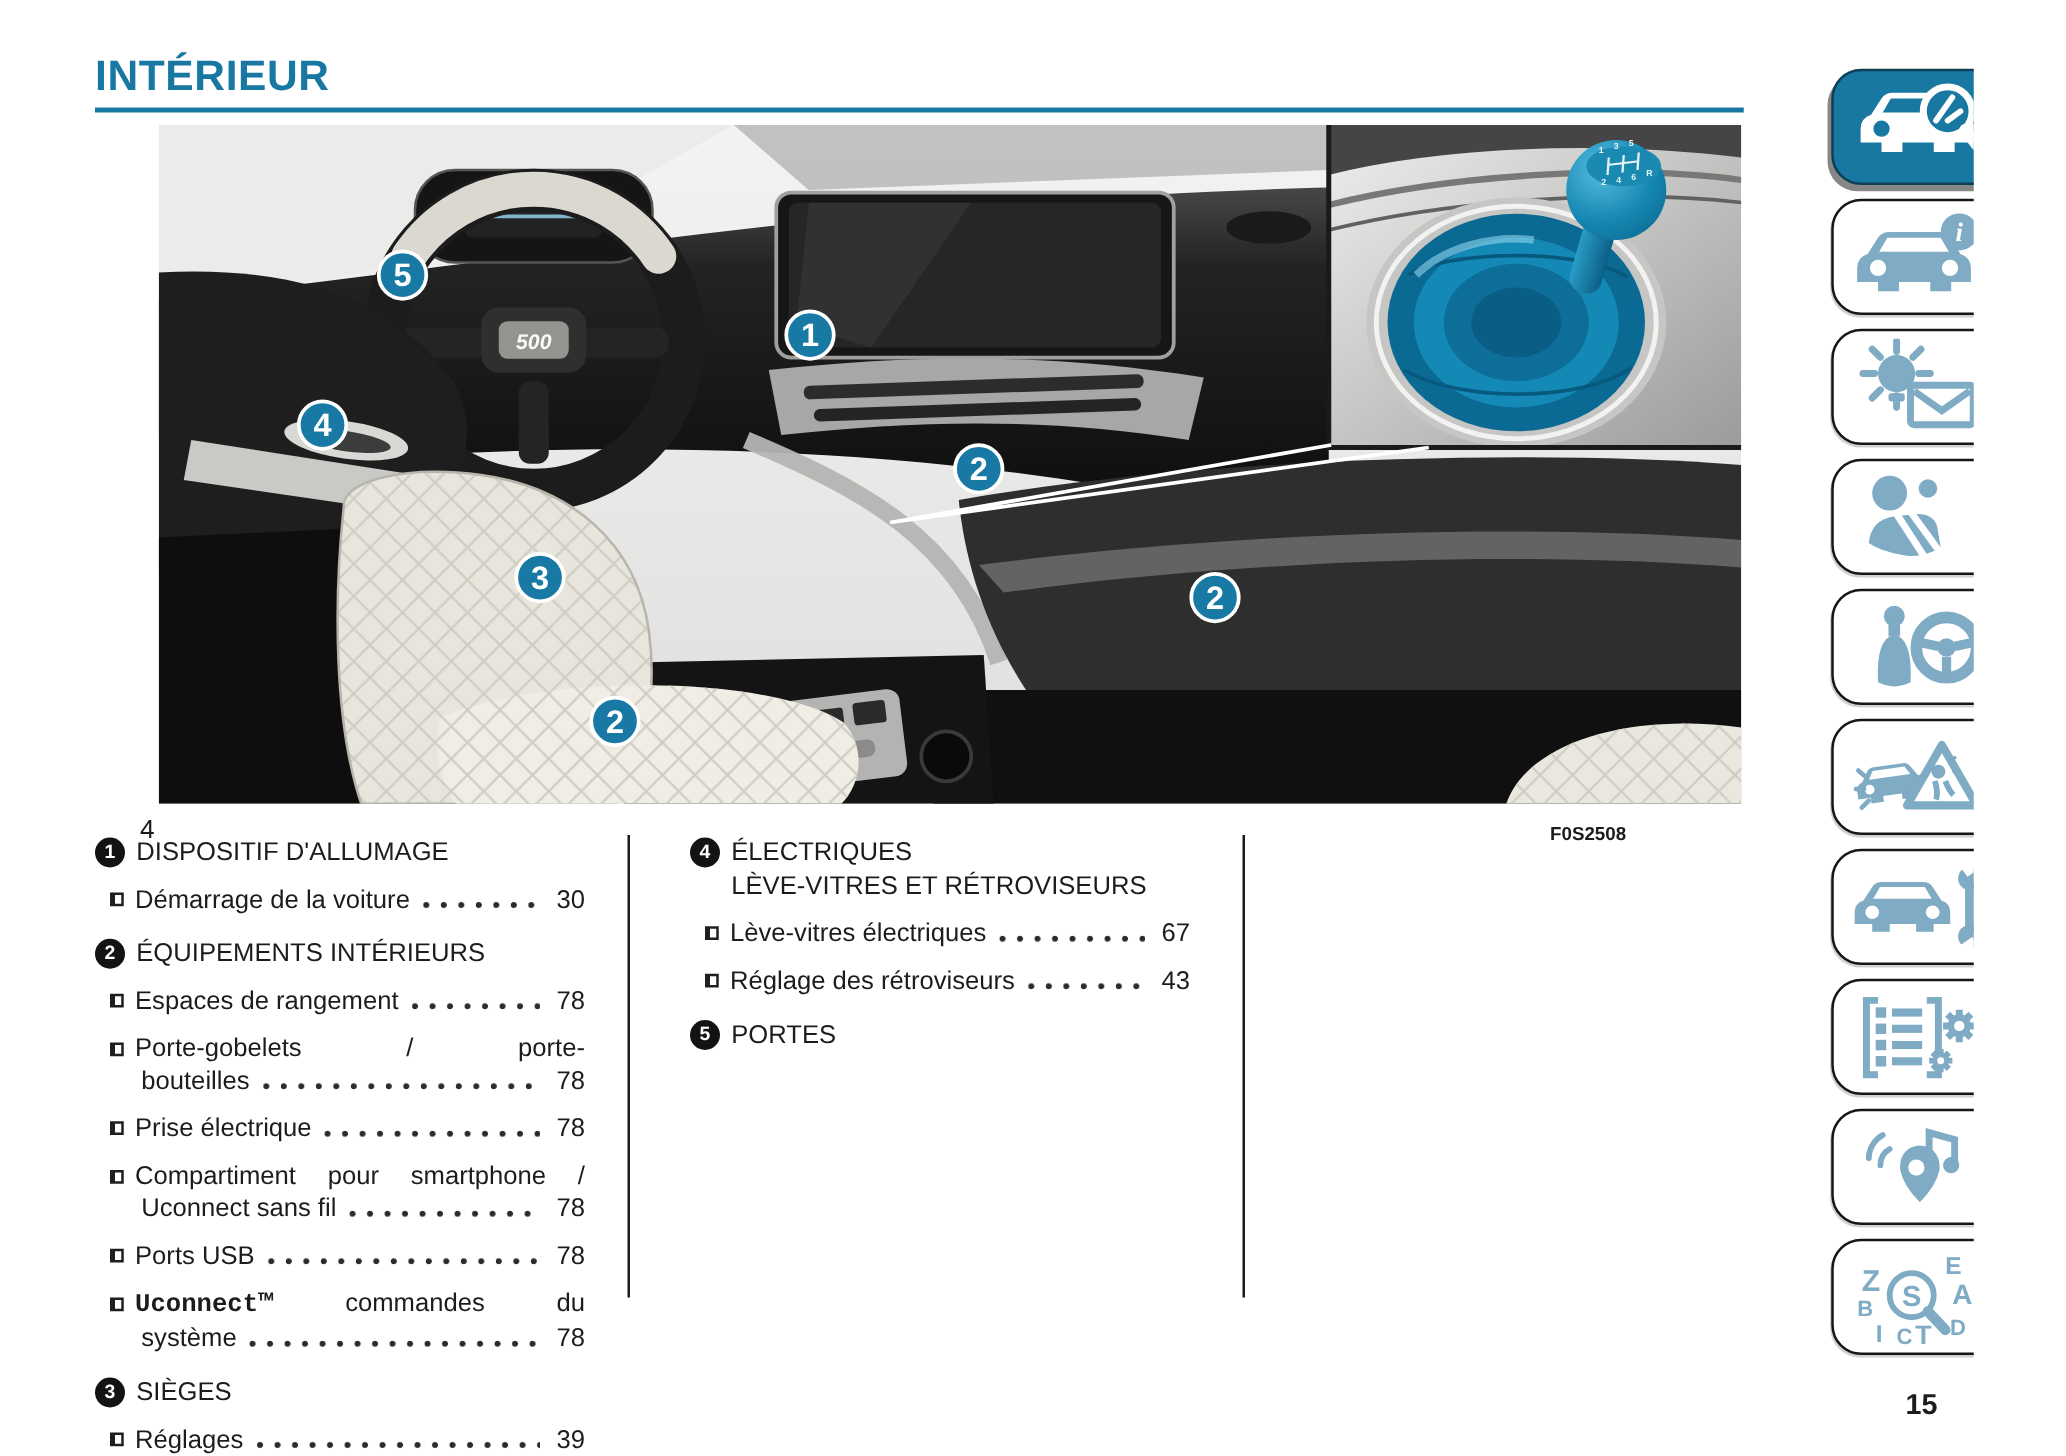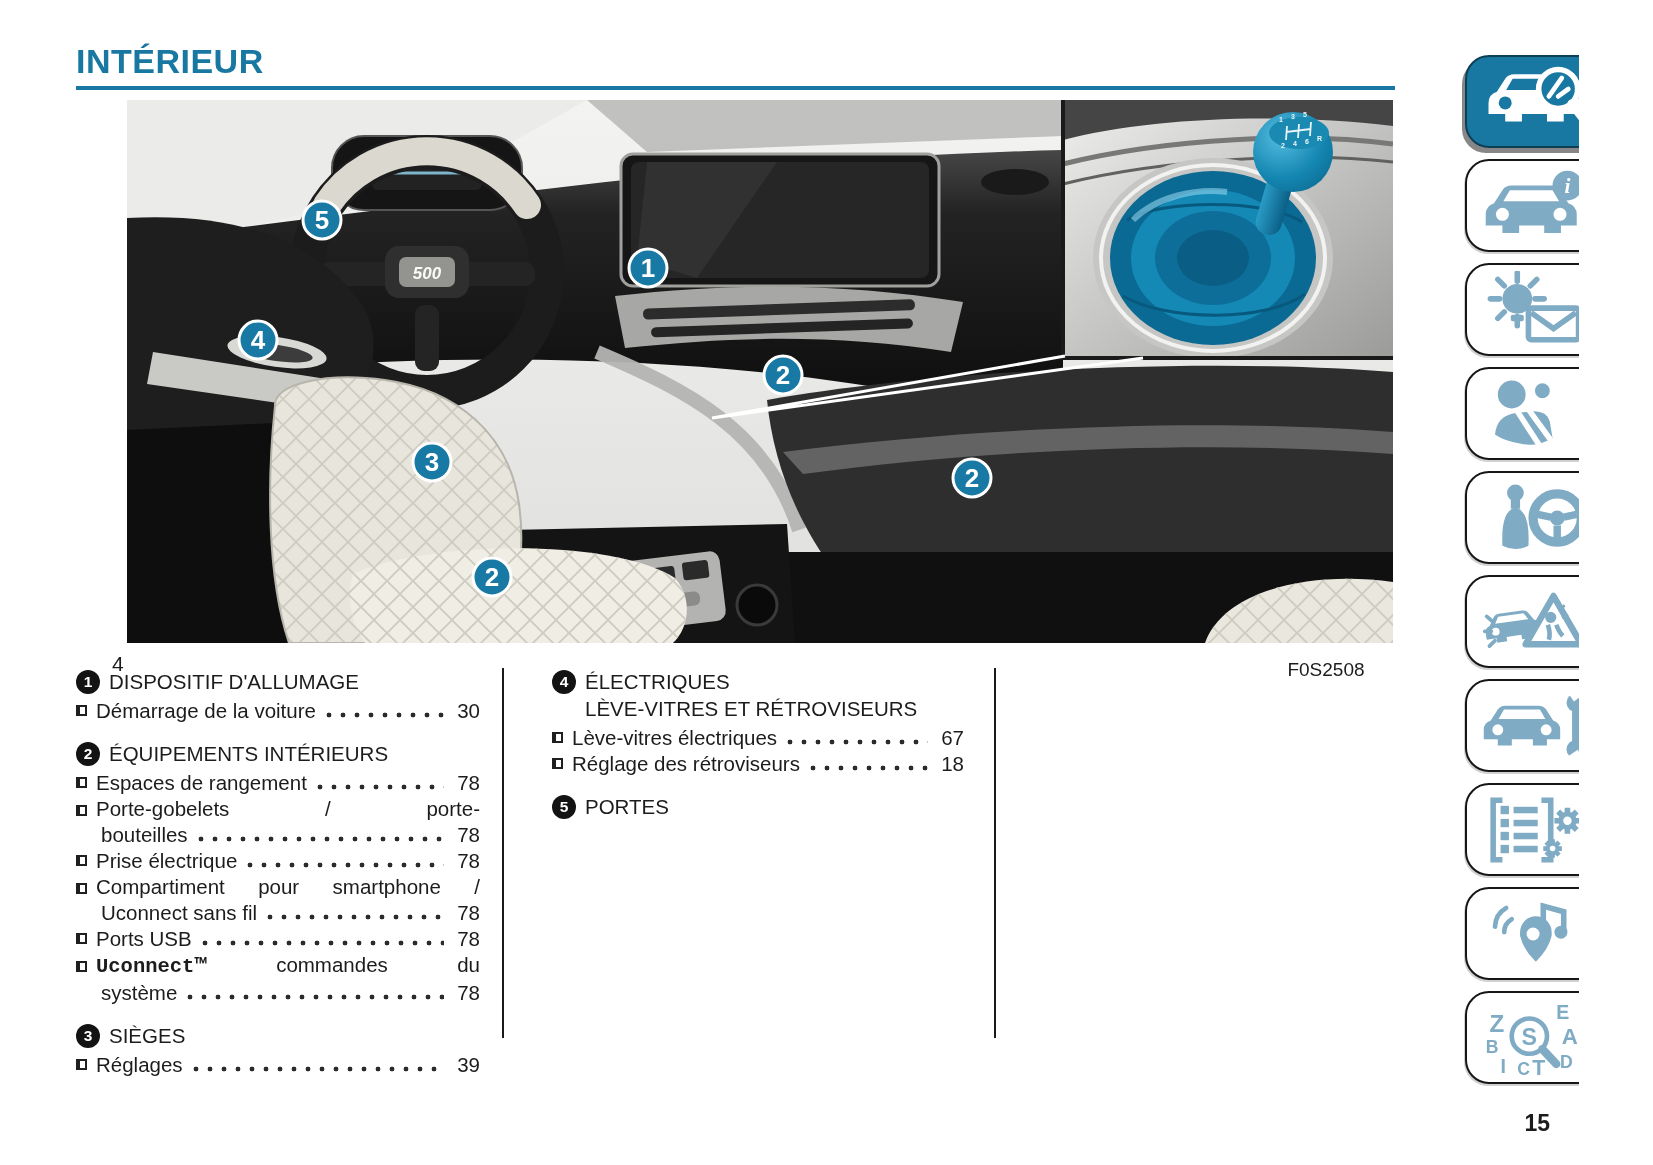--- a/index.html
+++ b/index.html
@@ -9,35 +9,35 @@
   .canvas{position:relative;width:1579px;height:1165px;background:#fff;overflow:hidden}
 
   .page-title{position:absolute;left:76px;top:42px;margin:0;font-size:34px;font-weight:bold;
     letter-spacing:.5px;color:var(--accent)}
   .title-rule{position:absolute;left:76px;top:86px;width:1319px;height:4px;background:var(--accent)}
 
   .photo{position:absolute;left:127px;top:100px;width:1266px;height:543px}
   .photo svg{display:block}
 
   .fig-num{position:absolute;left:112px;top:652px;font-size:21px}
-  .fig-code{position:absolute;left:1240px;top:659px;width:172px;text-align:center;font-size:19px;font-weight:normal}
+  .fig-code{position:absolute;left:1240px;top:659px;width:172px;text-align:left;font-size:15px;font-weight:bold}
 
   .toc-col{position:absolute;top:668px;font-size:20.5px;line-height:26px}
   #toc-col-1{left:76px;width:404px}
   #toc-col-2{left:552px;width:412px}
   .toc-divider{position:absolute;top:668px;height:370px;width:2px;background:#1a1a1a}
   .d1{left:502px}.d2{left:994px}
 
   .sec-header{display:flex;align-items:flex-start;margin:16px 0 3px}
   .toc-section:first-child .sec-header{margin-top:0}
   .num-circle{width:24px;height:24px;border-radius:50%;background:#131313;color:#fff;font-size:15.5px;
     font-weight:bold;display:flex;align-items:center;justify-content:center;margin:2px 9px 0 0;flex:0 0 auto}
   .sec-title-line{line-height:27px}
 
-  .toc-item{margin:0}
+  .toc-item{margin:12px}
   .item-row{display:flex;align-items:baseline}
   .item-line{display:block;text-align:justify}
   .item-line.jline{text-align-last:justify}
   .cont{padding-left:25px}
   .sq-bullet{display:inline-block;width:11px;height:11px;border:2.5px solid #1f1f1f;border-left-width:4.5px;
     margin-right:9px;flex:0 0 auto;align-self:center;transform:translateY(-1px)}
   .item-line .sq-bullet{vertical-align:-1px}
   .item-row .item-label{white-space:nowrap}
   .dots{flex:1;height:6px;align-self:center;margin:7px 2px 0 10px;
     background-image:radial-gradient(circle at 3px 3px,#2b2b2b 2.1px,rgba(0,0,0,0) 2.7px);
@@ -325,21 +325,21 @@
             <span class="item-label"><span>Lève-vitres électriques</span></span>
             <span class="dots"></span>
             <span class="pagenum">67</span>
           </div>
         </div>
         <div class="toc-item">
           <div class="item-row">
             <span class="sq-bullet"></span>
             <span class="item-label"><span>Réglage des rétroviseurs</span></span>
             <span class="dots"></span>
-            <span class="pagenum">18</span>
+            <span class="pagenum">43</span>
           </div>
         </div>
       </div>
       <div class="toc-section">
         <div class="sec-header">
           <span class="num-circle">5</span>
           <div class="sec-titles">
             <div class="sec-title-line">PORTES</div>
           </div>
         </div>

